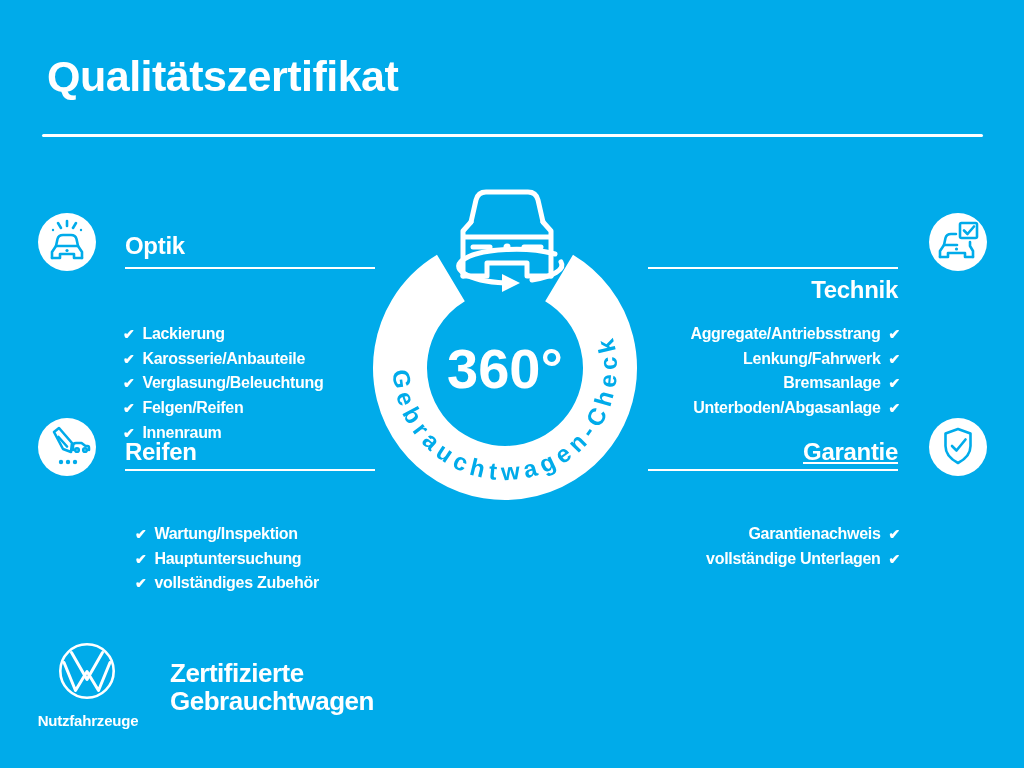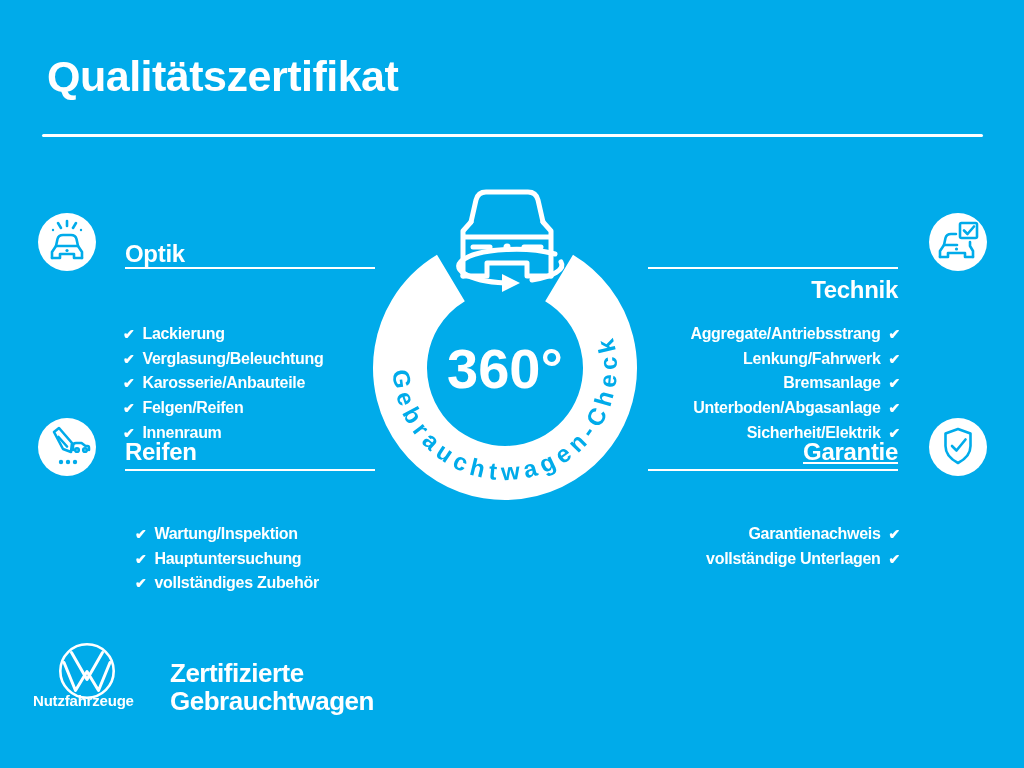--- a/index.html
+++ b/index.html
@@ -30,21 +30,21 @@
   .check-list{font-size:16px;font-weight:bold;letter-spacing:-0.3px;line-height:24.7px;white-space:nowrap;margin-top:38px;}
   .check-list.align-left{text-align:left;}
   .check-list.align-right{text-align:right;}
   .check{font-size:14px;display:inline-block;transform:translateY(-0.5px);}
   .align-left .check{margin-right:8px;}
   .align-right .check{margin-left:8px;}
   
   .center-graphic{left:355px;top:180px;width:300px;height:322px;overflow:visible;}
   
   .vw-logo{left:57px;top:641px;width:60px;height:60px;}
-  .brand-label{left:33px;top:692px;width:110px;text-align:left;font-size:15px;font-weight:bold;letter-spacing:-0.2px;}
+  .brand-label{left:33px;top:712px;width:110px;text-align:center;font-size:15px;font-weight:bold;letter-spacing:-0.2px;}
   .tagline{left:170px;top:645px;font-size:26px;font-weight:bold;letter-spacing:-0.5px;line-height:28px;margin-top:14px;}
   .stroke-blue{stroke:#00ABEA;fill:none;stroke-width:2.6;stroke-linecap:round;stroke-linejoin:round;}
   .fill-blue{fill:#00ABEA;stroke:none;}
   .stroke-white{stroke:#fff;fill:none;stroke-linecap:round;stroke-linejoin:round;}
 </style>
 </head>
 <body>
 
 <div class="abs page-title">Qualitätszertifikat</div>
 <div class="abs title-rule"></div>
@@ -85,26 +85,26 @@
       <path d="M 14 45 H 22 V 41 H 36 V 45 H 44"></path>
       <path d="M 29 8 V 13"></path>
       <path d="M 20 10 L 23 15"></path>
       <path d="M 38 10 L 35 15"></path>
     </g>
     <circle class="fill-blue" cx="29" cy="37.5" r="1.6"></circle>
     <circle class="fill-blue" cx="15" cy="17" r="1.2"></circle>
     <circle class="fill-blue" cx="43" cy="17" r="1.2"></circle>
   </svg>
 </div>
-<div class="abs section-title" style="left:125px;top:240px;">Optik</div>
+<div class="abs section-title" style="left:125px;top:232px;">Optik</div>
 <div class="abs section-rule" style="left:125px;top:267px;"></div>
 <div class="abs check-list align-left" style="left:123px;top:284px;">
   <div><span class="check">✔</span><span>Lackierung</span></div>
+  <div><span class="check">✔</span><span>Karosserie/Anbauteile</span></div>
   <div><span class="check">✔</span><span>Verglasung/Beleuchtung</span></div>
-  <div><span class="check">✔</span><span>Karosserie/Anbauteile</span></div>
   <div><span class="check">✔</span><span>Felgen/Reifen</span></div>
   <div><span class="check">✔</span><span>Innenraum</span></div>
 </div>
 
 <div class="abs icon-circle" style="left:38px;top:418px;">
   <svg width="58" height="58" viewBox="0 0 58 58">
     <g class="stroke-blue">
       <path d="M 16 14 L 21 10 L 34 25 L 33 34 L 25 31 Z"></path>
       <path d="M 20.5 19 L 29 28.5"></path>
       <path d="M 35 32 V 28 Q 35 25 38 25 H 43.5 L 47.5 28 H 49.5 Q 51 28 51 30 V 32"></path>
@@ -137,21 +137,20 @@
     <circle class="fill-blue" cx="27.5" cy="36" r="1.6"></circle>
   </svg>
 </div>
 <div class="abs section-title" style="right:126px;top:236px;margin-top:40px;">Technik</div>
 <div class="abs section-rule" style="left:648px;top:267px;"></div>
 <div class="abs check-list align-right" style="right:124px;top:284px;">
   <div><span>Aggregate/Antriebsstrang</span><span class="check">✔</span></div>
   <div><span>Lenkung/Fahrwerk</span><span class="check">✔</span></div>
   <div><span>Bremsanlage</span><span class="check">✔</span></div>
   <div><span>Unterboden/Abgasanlage</span><span class="check">✔</span></div>
-  <div><span>Sicherheit/Elektrik</span><span class="check">✔</span></div>
 </div>
 
 <div class="abs icon-circle" style="left:929px;top:418px;">
   <svg width="58" height="58" viewBox="0 0 58 58">
     <g class="stroke-blue">
       <path d="M 29 11 L 41.5 15.5 V 28 Q 41.5 38.5 29 45 Q 16.5 38.5 16.5 28 V 15.5 Z"></path>
       <path d="M 23 28 L 27.5 32.5 L 36.5 21.5"></path>
     </g>
   </svg>
 </div>

